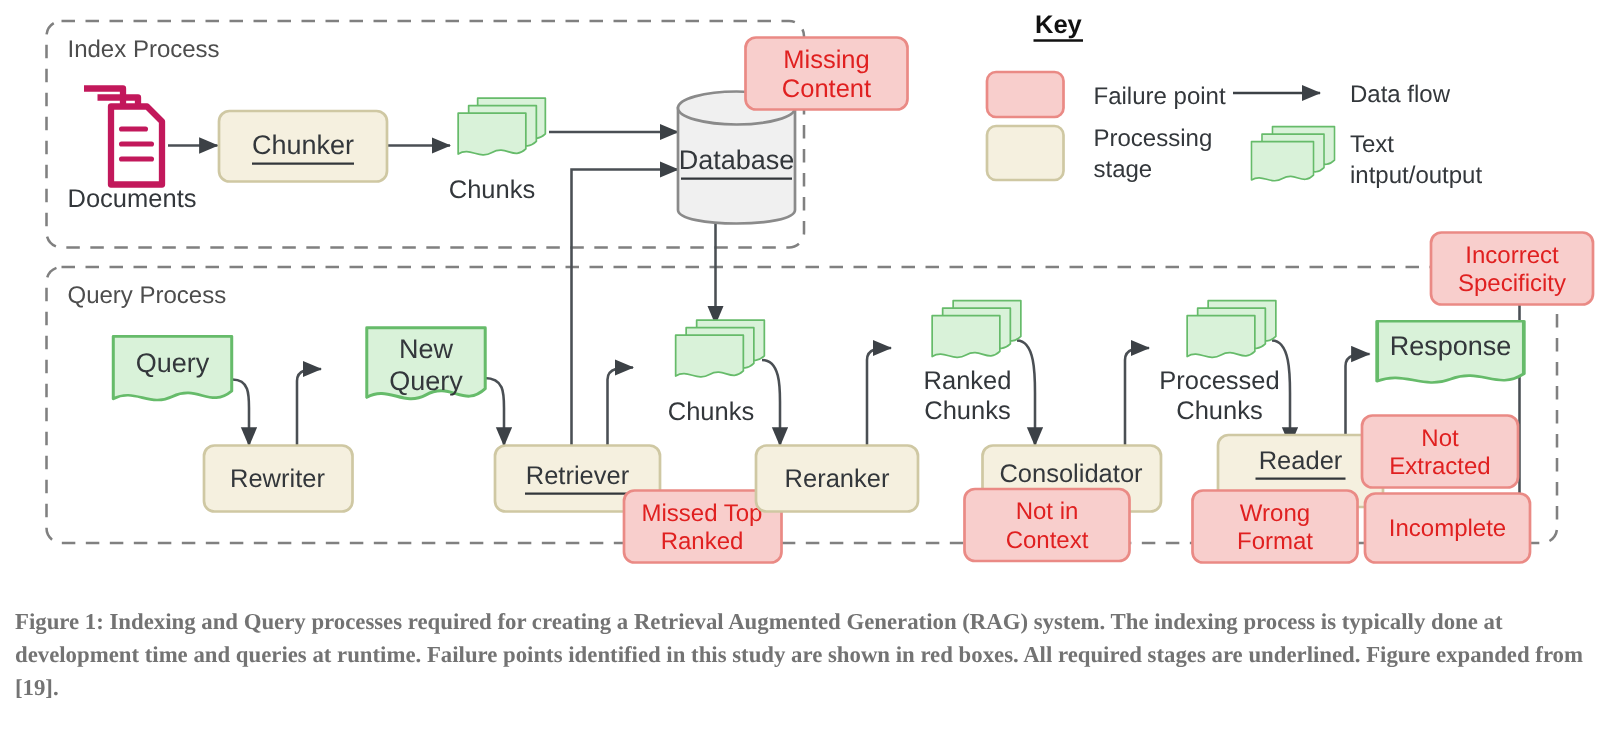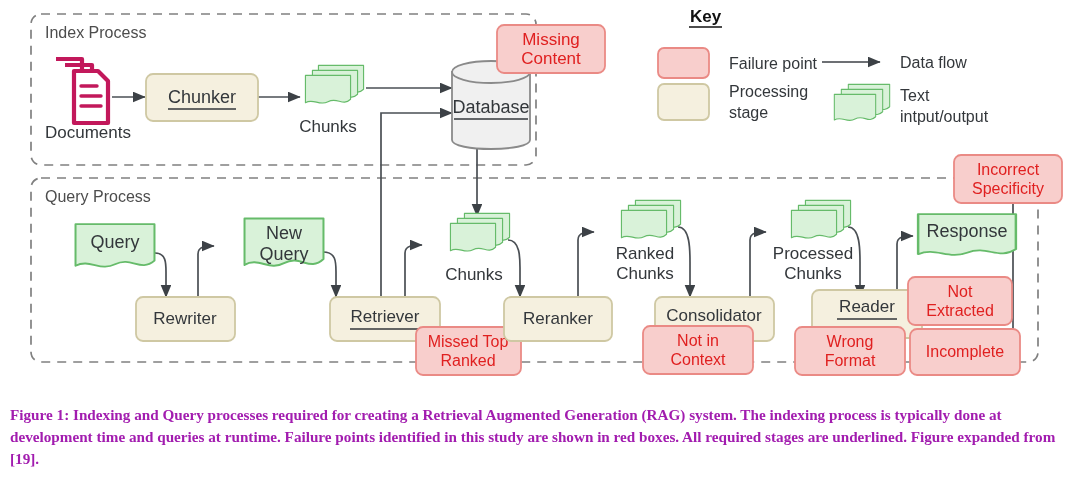--- a/index.html
+++ b/index.html
@@ -7,21 +7,21 @@
   #figure{position:relative;width:1080px;height:500px;}
   svg#diagram{position:absolute;left:0;top:0;width:1080px;height:400px;display:block;}
   .nodeText{font-family:"Liberation Sans",sans-serif;fill:#33373b;text-anchor:middle;dominant-baseline:middle;}
   .nodeText.red{fill:#e02020;}
   .lbl{font-family:"Liberation Sans",sans-serif;fill:#33373b;font-size:17px;text-anchor:middle;}
   .containerLabel{font-family:"Liberation Sans",sans-serif;fill:#4d4d4d;font-size:16px;}
   .keyTitle{font-family:"Liberation Sans",sans-serif;fill:#111;font-size:17px;font-weight:bold;}
   .keyText{font-family:"Liberation Sans",sans-serif;fill:#33373b;font-size:16px;}
   .caption{position:absolute;left:10px;top:404px;width:1060px;
            font-family:"Liberation Serif",serif;font-weight:bold;font-size:15.2px;
-           line-height:1.45;color:#a21caf;text-align:left;}
+           line-height:1.45;color:#737373;text-align:left;}
   .flow{stroke:#4a4f54;stroke-width:1.7;fill:none;}
 </style>
 </head>
 <body>
 
 <div id="figure">
 
 <svg id="diagram" viewBox="0 0 1080 400">
   <defs>
     <marker id="arrow" markerWidth="9" markerHeight="9" refX="7.2" refY="3.2" orient="auto" markerUnits="strokeWidth">

